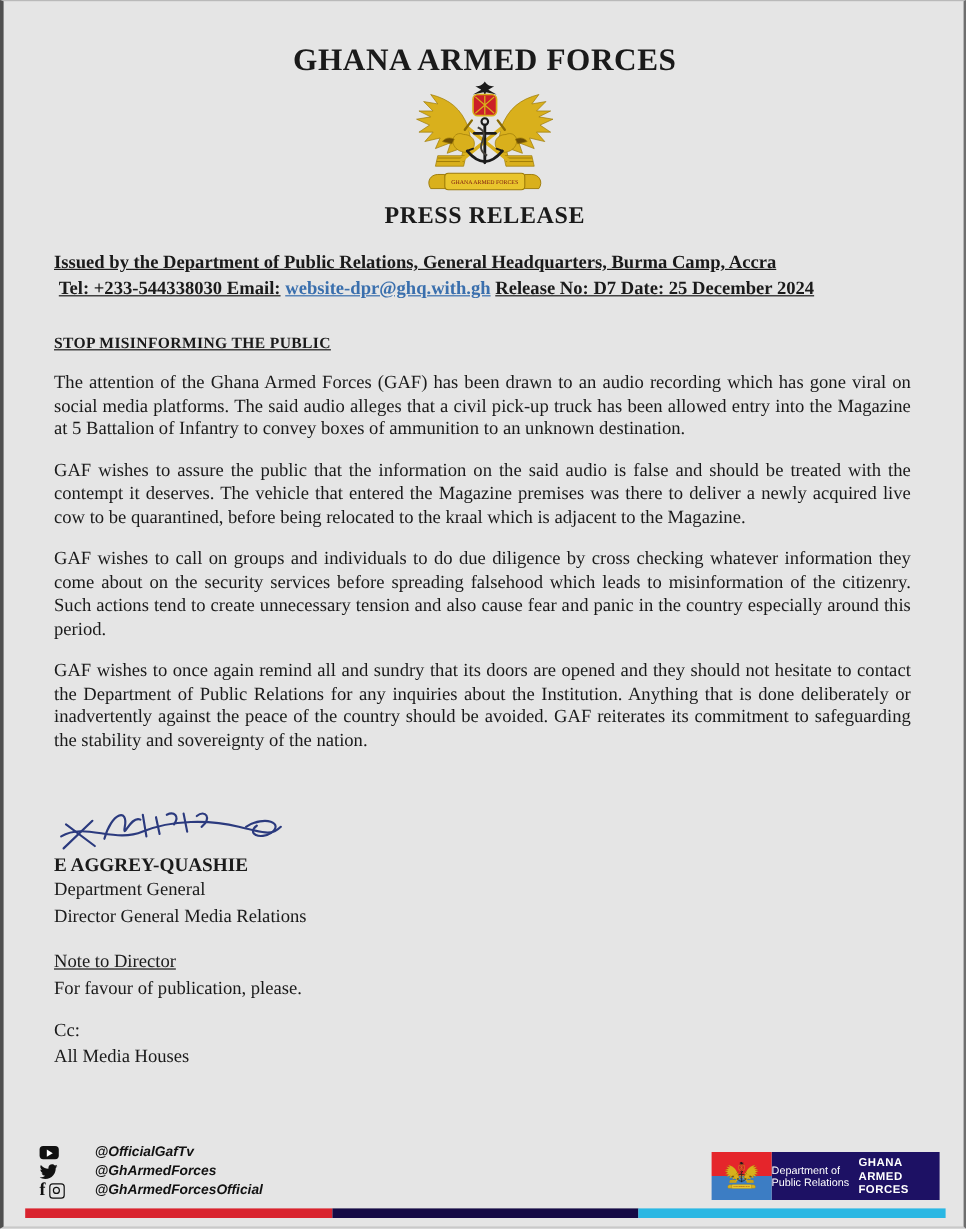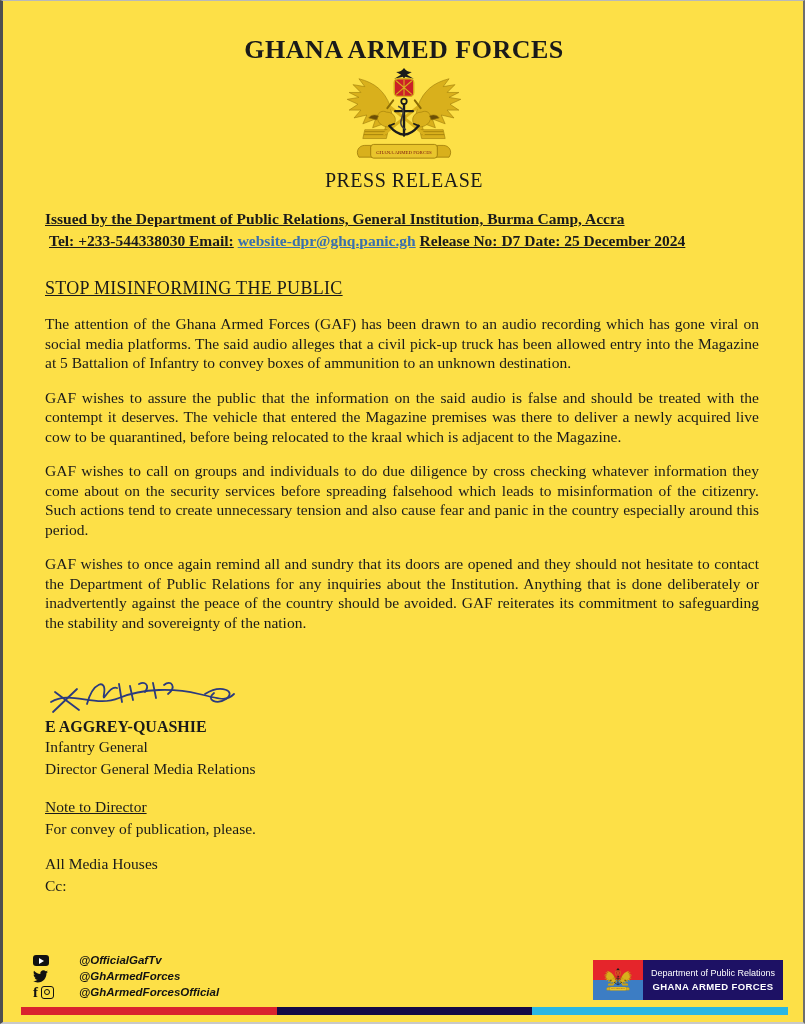--- a/index.html
+++ b/index.html
@@ -1,19 +1,19 @@
 <!DOCTYPE html>
 <html><head>
 <meta charset="utf-8">
 <style>
   html,body{margin:0;padding:0;background:#ffffff;}
   .page{
     position:relative;
     width:805px;height:1024px;
-    background:#fde047;
+    background:#e5e5e5;
     box-sizing:border-box;
     border-left:3px solid #4f4f4f;
     border-right:2px solid #6e6e6e;
     border-top:1px solid #b9b9b9;
     border-bottom:2px solid #c9c9c9;
     overflow:hidden;
     font-family:"Liberation Serif","DejaVu Serif",serif;
     color:#1a1a1a;
   }
   .content{padding:0 40px 0 42px;}
@@ -21,32 +21,32 @@
     margin-top:34px;
     text-align:center;
     font-size:26px;
     font-weight:bold;
     letter-spacing:.5px;
   }
   .crest-wrap{text-align:center;margin-top:2px;line-height:0;}
   .press-release{
     text-align:center;
     font-size:20px;
-    font-weight:normal;
+    font-weight:bold;
     margin-top:4px;
     letter-spacing:.5px;
   }
   .meta{margin-top:16px;font-size:15.5px;font-weight:bold;line-height:22px;}
   .meta .u{text-decoration:underline;}
   .meta .email{color:#3a6fad;}
   .meta .line2{padding-left:4px;}
   .headline{
     margin-top:26px;
-    font-size:18px;
-    font-weight:normal;
+    font-size:13px;
+    font-weight:bold;
     text-decoration:underline;
     letter-spacing:.3px;
   }
   .body-par{
     margin:15px 4px 0 0;
     font-size:15.5px;
     line-height:19.5px;
     text-align:justify;
   }
   .sig-block{margin-top:40px;}
@@ -75,21 +75,21 @@
 
   .badge{position:absolute;right:20px;bottom:22px;display:flex;align-items:stretch;height:40px;}
   .badge-crest{
     width:50px;position:relative;overflow:hidden;
     background:linear-gradient(to bottom,#e5252b 0 50%,#3c7dc4 50% 100%);
     display:flex;align-items:center;justify-content:center;
   }
   .badge-text{
     width:140px;background:#1d1164;color:#ffffff;
     font-family:"Liberation Sans","DejaVu Sans",sans-serif;
-    display:flex;flex-direction:column;align-items:center;justify-content:center;
+    display:flex;flex-direction:row;align-items:center;justify-content:center;
     gap:3px;
   }
   .badge-l1{font-size:9px;}
   .badge-l2{font-size:9.5px;font-weight:bold;letter-spacing:.4px;}
 
   .stripe{position:absolute;left:18px;right:15px;bottom:7px;height:8px;display:flex;}
   .stripe div{flex:1;}
 </style>
 </head>
 <body>
@@ -151,24 +151,24 @@
             </g>
           </symbol>
         </defs>
         <use href="#crest-symbol" width="140" height="100"></use>
       </svg>
     </div>
 
     <div class="press-release">PRESS RELEASE</div>
 
     <div class="meta">
-      <div class="u">Issued by the Department of Public Relations, General Institution, Burma Camp, Accra</div>
+      <div class="u">Issued by the Department of Public Relations, General Headquarters, Burma Camp, Accra</div>
       <div class="line2">
         <span class="u">Tel: +233-544338030 Email:</span>
-        <span class="u email">website-dpr@ghq.panic.gh</span>
+        <span class="u email">website-dpr@ghq.with.gh</span>
         <span class="u">Release No: D7  Date:  25 December 2024</span>
       </div>
     </div>
 
     <div class="headline">STOP  MISINFORMING THE PUBLIC</div>
 
     <p class="body-par">The attention of the Ghana Armed Forces (GAF)  has been drawn to an audio recording which has gone viral on social media platforms. The said audio alleges that a civil pick-up truck has been allowed entry into the Magazine at  5 Battalion of Infantry to convey boxes of ammunition to an unknown destination.</p>
     <p class="body-par">GAF wishes to assure the public that the information on the said audio is false and should be treated with the contempt it deserves. The vehicle that entered the Magazine premises was there to deliver a newly acquired live cow to be quarantined, before being relocated to the kraal which is adjacent to the Magazine.</p>
     <p class="body-par">GAF wishes to call on groups and individuals to do due diligence by cross checking whatever information they come about on the security services before spreading falsehood which leads to misinformation of the citizenry. Such actions tend to create unnecessary tension and also cause fear and panic in the country especially around this period.</p>
     <p class="body-par">GAF wishes to once again remind all and sundry that its doors are opened and they  should not hesitate to contact the Department of Public Relations for any inquiries about the Institution. Anything that is done deliberately or inadvertently against  the peace of the country should be avoided. GAF  reiterates its commitment to safeguarding the stability and sovereignty of the nation.</p>
@@ -178,32 +178,32 @@
         <g stroke="#2b3a7e" stroke-width="1.8" fill="none" stroke-linecap="round">
           <path d="M8 20 L32 38 M30 17 L6 40"></path>
           <path d="M40 32 C46 10 60 6 57 22 C55 34 62 12 70 16"></path>
           <path d="M72 12 L75 30 M83 14 L86 28"></path>
           <path d="M92 12 C98 9 103 13 98 20 M106 11 L109 26 M117 13 C124 7 130 15 121 22"></path>
           <path d="M4 30 C24 18 48 36 72 26 S 128 16 152 22 S 180 29 187 22"></path>
           <path d="M158 22 C174 12 190 19 179 27 C170 33 158 28 167 21"></path>
         </g>
       </svg>
       <div class="sig-name">E AGGREY-QUASHIE</div>
-      <div class="sig-line">Infantry General</div>
+      <div class="sig-line">Department General</div>
       <div class="sig-line">Director General Media Relations</div>
     </div>
 
     <div class="notes">
       <div class="note-head">Note to Director</div>
-      <div>For convey of publication, please.</div>
+      <div>For favour of publication, please.</div>
     </div>
 
     <div class="cc">
+      <div>Cc:</div>
       <div>All Media Houses</div>
-      <div>Cc:</div>
     </div>
 
   </div>
 
   <div class="footer">
 
     <div class="social">
       <div class="social-row">
         <span class="social-icons">
             <span class="yt-icon"></span>

